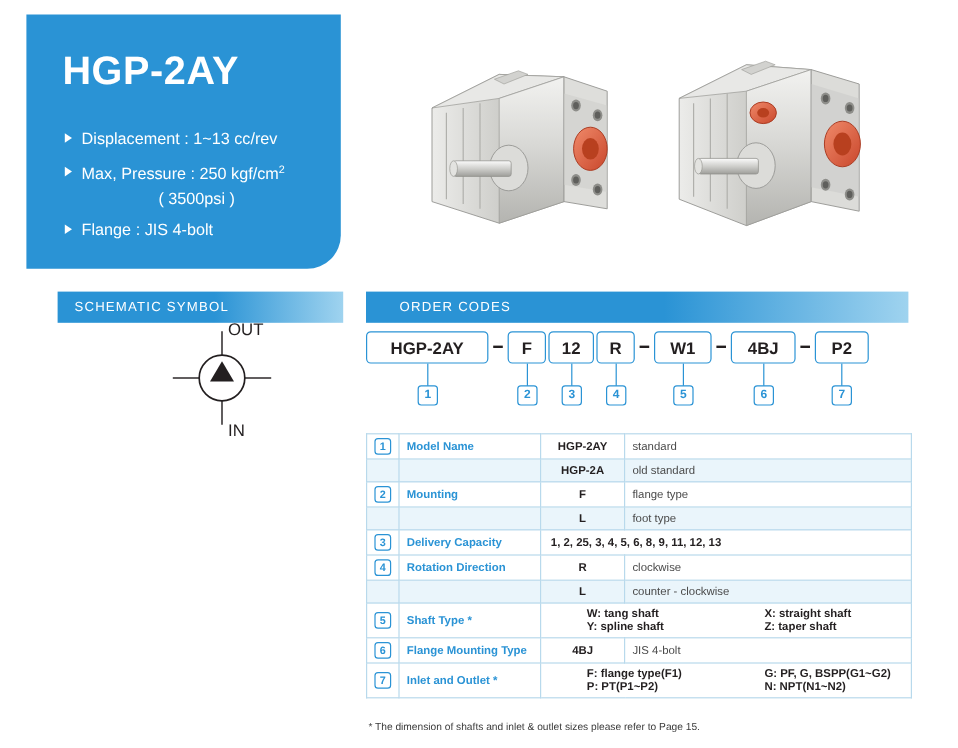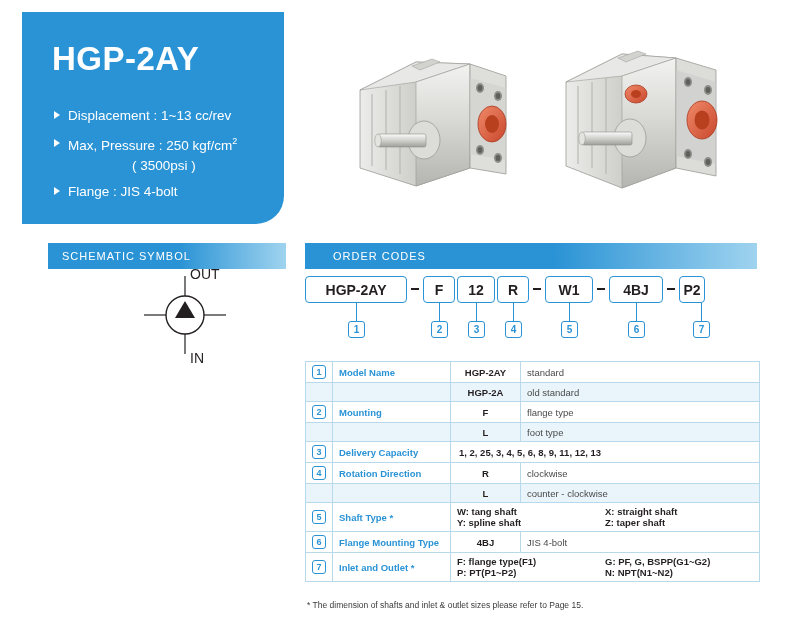--- a/index.html
+++ b/index.html
@@ -99,21 +99,21 @@
   .c-name { width: 118px; color: #2a93d5; font-weight: bold; }
   .c-code { width: 70px; text-align: center; font-weight: bold; }
   .c-desc { color: #4a4a4a; }
   .numtag-sm {
     display:inline-flex; align-items:center; justify-content:center;
     width: 14px; height: 14px; border: 1px solid #2a93d5; border-radius: 3px;
     color: #2a93d5; font-size: 9px; font-weight: bold;
   }
   .shade { background: #eaf5fb; }
   .split { display:flex; }
-  .split > div { flex: 1; }
+  .split > div { flex: 1; margin-left: 32px; }
   .split .k { font-weight: bold; color:#231f20; }
   .footnote {
     position: absolute; left: 307px; top: 600px;
     font-size: 8.5px; color: #3a3a3a;
   }
 </style>
 </head>
 <body>
 
 <div class="hero">
@@ -247,21 +247,21 @@
   <div class="code-box" style="left:0px;   width:102px;">HGP-2AY</div>
   <div class="dash" style="left:106px;"></div>
   <div class="code-box" style="left:118px; width:32px;">F</div>
   <div class="code-box" style="left:152px; width:38px;">12</div>
   <div class="code-box" style="left:192px; width:32px;">R</div>
   <div class="dash" style="left:228px;"></div>
   <div class="code-box" style="left:240px; width:48px;">W1</div>
   <div class="dash" style="left:292px;"></div>
   <div class="code-box" style="left:304px; width:54px;">4BJ</div>
   <div class="dash" style="left:362px;"></div>
-  <div class="code-box" style="left:374px; width:26px;">P2</div>
+  <div class="code-box" style="left:374px; width:45px;">P2</div>
 
   <div class="vline" style="left:51px;  top:27px; height:27px;"></div>
   <div class="vline" style="left:134px; top:27px; height:27px;"></div>
   <div class="vline" style="left:171px; top:27px; height:27px;"></div>
   <div class="vline" style="left:208px; top:27px; height:27px;"></div>
   <div class="vline" style="left:264px; top:27px; height:27px;"></div>
   <div class="vline" style="left:331px; top:27px; height:27px;"></div>
   <div class="vline" style="left:396px; top:27px; height:27px;"></div>
 
   <div class="numtag" style="left:43px;  top:45px;">1</div>

